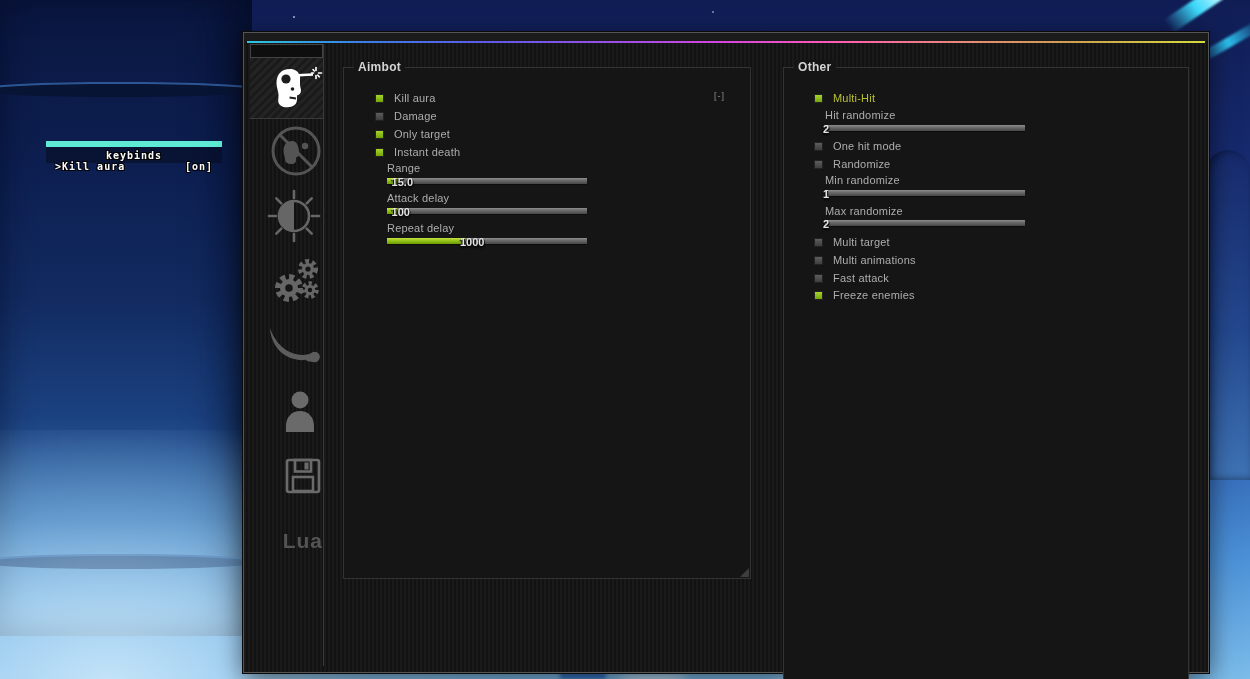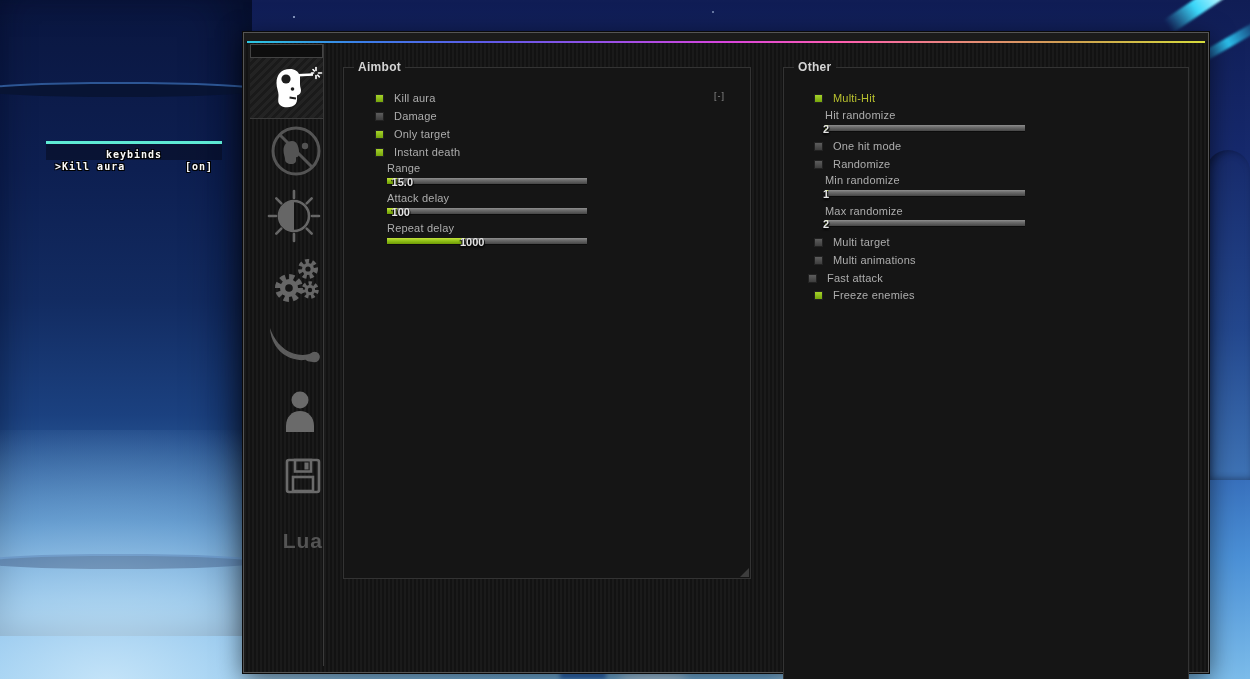--- a/index.html
+++ b/index.html
@@ -26,22 +26,22 @@
   .flash2{left:1196px;top:36px;width:70px;height:10px;transform:rotate(-30deg);
     background:linear-gradient(90deg,rgba(60,216,250,0) 0%,#2cc0ec 45%,rgba(60,216,250,0) 100%);
     filter:blur(1px);}
   .star{width:2px;height:2px;border-radius:50%;background:#cfe2ff;opacity:.8;}
   .glow-blob{border-radius:50%;background:#f2f8ff;filter:blur(4px);}
 
   
   .kb{font-family:"DejaVu Sans Mono",monospace;font-weight:bold;color:#fafafa;
       text-shadow:1px 1px 0 #000,-1px 1px 0 #000,1px -1px 0 #000,-1px -1px 0 #000;}
   .kb-header{left:46px;top:141px;width:176px;height:16px;
-    background:rgba(7,12,32,.58);border-top:3px solid #5eead4;
-    display:flex;align-items:flex-end;justify-content:center;font-size:10px;letter-spacing:1px;}
+    background:rgba(7,12,32,.58);border-top:6px solid #5eead4;
+    display:flex;align-items:center;justify-content:center;font-size:10px;letter-spacing:1px;}
   .kb-row{left:46px;top:161px;width:176px;height:13px;display:flex;
     justify-content:space-between;padding:0 9px;box-sizing:border-box;font-size:10px;letter-spacing:1px;}
 
   
   .win{left:243px;top:32px;width:966px;height:641px;background:#161616;
     border:1px solid #555;box-shadow:0 0 0 1px #0a0a0a, 0 6px 24px rgba(0,0,0,.6);box-sizing:border-box;}
   .win-texture{left:0;top:0;width:100%;height:100%;
     background:repeating-linear-gradient(90deg,#1a1a1a 0 2px,#121212 2px 4px);}
   .win-header{left:0;top:0;width:100%;height:8px;background:#1b1b1b;}
   .grad-bar{left:3px;top:8px;width:958px;height:2px;
@@ -274,21 +274,21 @@
       </div>
 
       <div class="cbrow" style="left:23px;top:168px">
         <span class="cb off"></span>
         <span class="lbl">Multi target</span>
       </div>
       <div class="cbrow" style="left:23px;top:186px">
         <span class="cb off"></span>
         <span class="lbl">Multi animations</span>
       </div>
-      <div class="cbrow" style="left:17px;top:204px">
+      <div class="cbrow" style="left:23px;top:204px">
         <span class="cb off"></span>
         <span class="lbl">Fast attack</span>
       </div>
       <div class="cbrow" style="left:23px;top:221px">
         <span class="cb on"></span>
         <span class="lbl">Freeze enemies</span>
       </div>
 
       <div class="grip"></div>
     </div>

